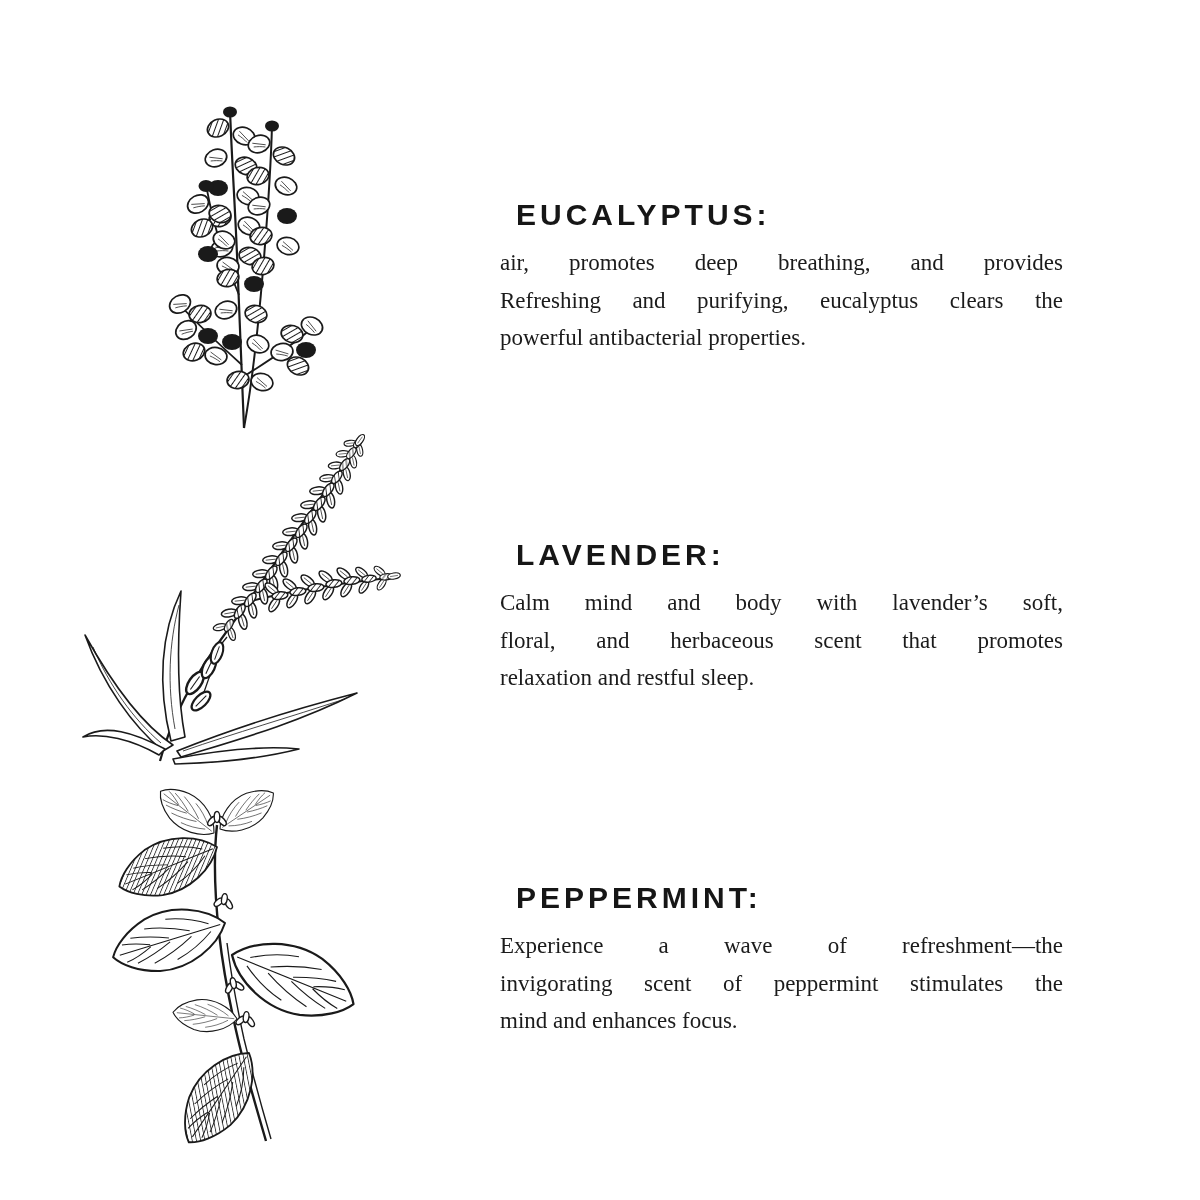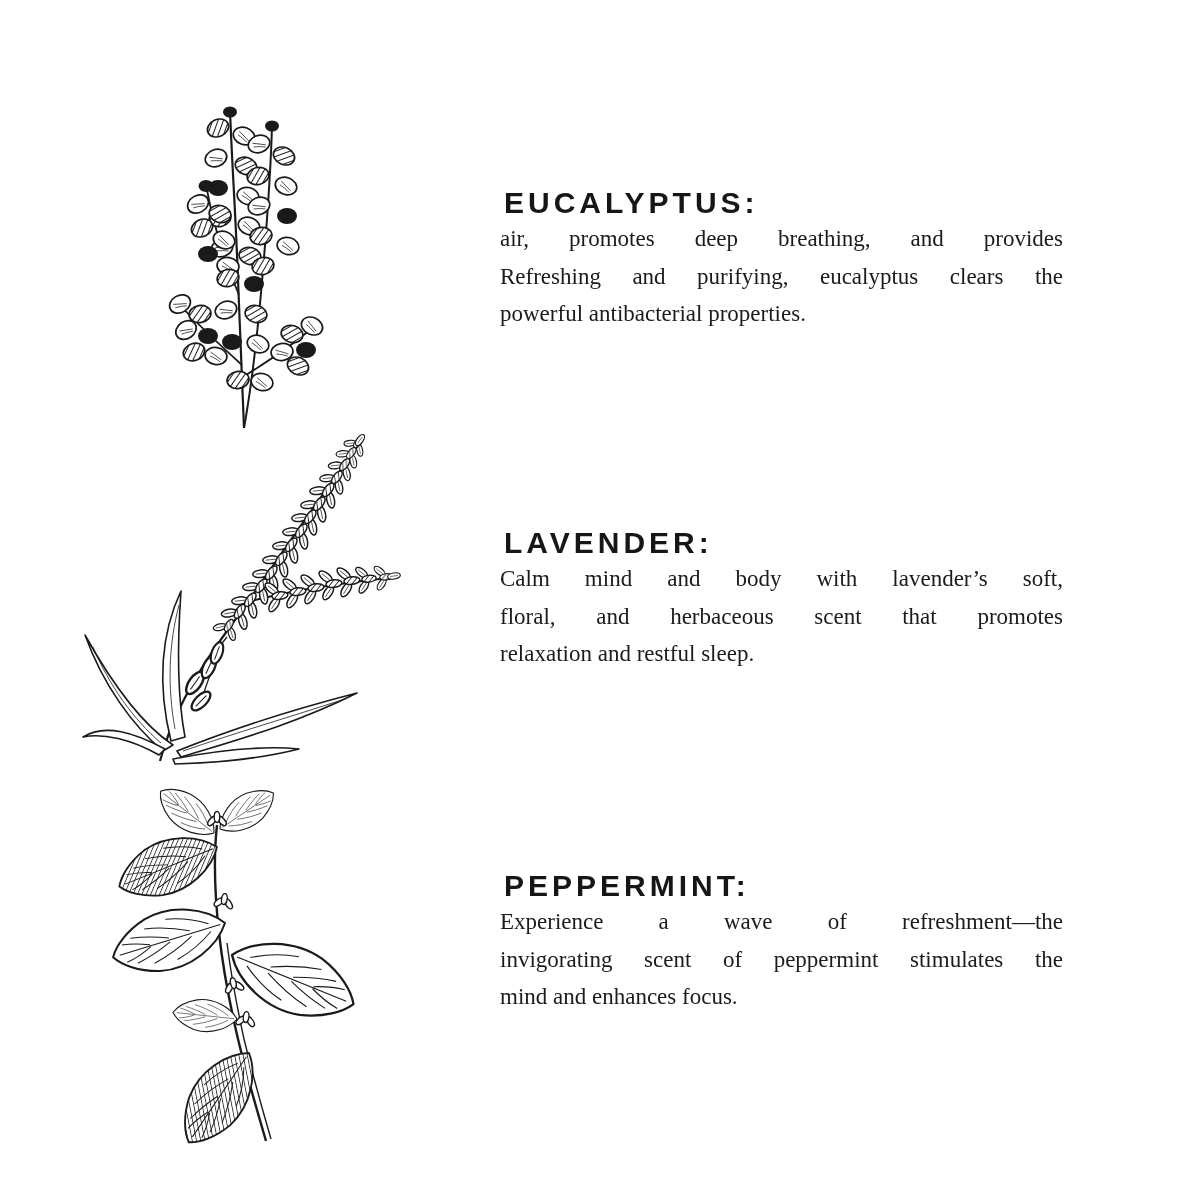--- a/index.html
+++ b/index.html
@@ -21,21 +21,21 @@
   #text-lavender   { top: 526px; }
   #text-peppermint { top: 869px; }
 
   .section-heading {
     font-family: "Liberation Sans", sans-serif;
     font-weight: 700;
     font-size: 30px;
     line-height: 26px;
     letter-spacing: 4px;
     color: #161616;
-    margin: 4px;
+    margin: 16px;
     white-space: nowrap;
   }
   .section-desc { margin: 0; font-size: 23px; line-height: 37.5px; color: #1b1b1b; }
   .desc-line { text-align: justify; text-align-last: justify; }
   .desc-line.last { text-align-last: left; }
 </style>
 </head>
 <body>
 
 <div class="page">

